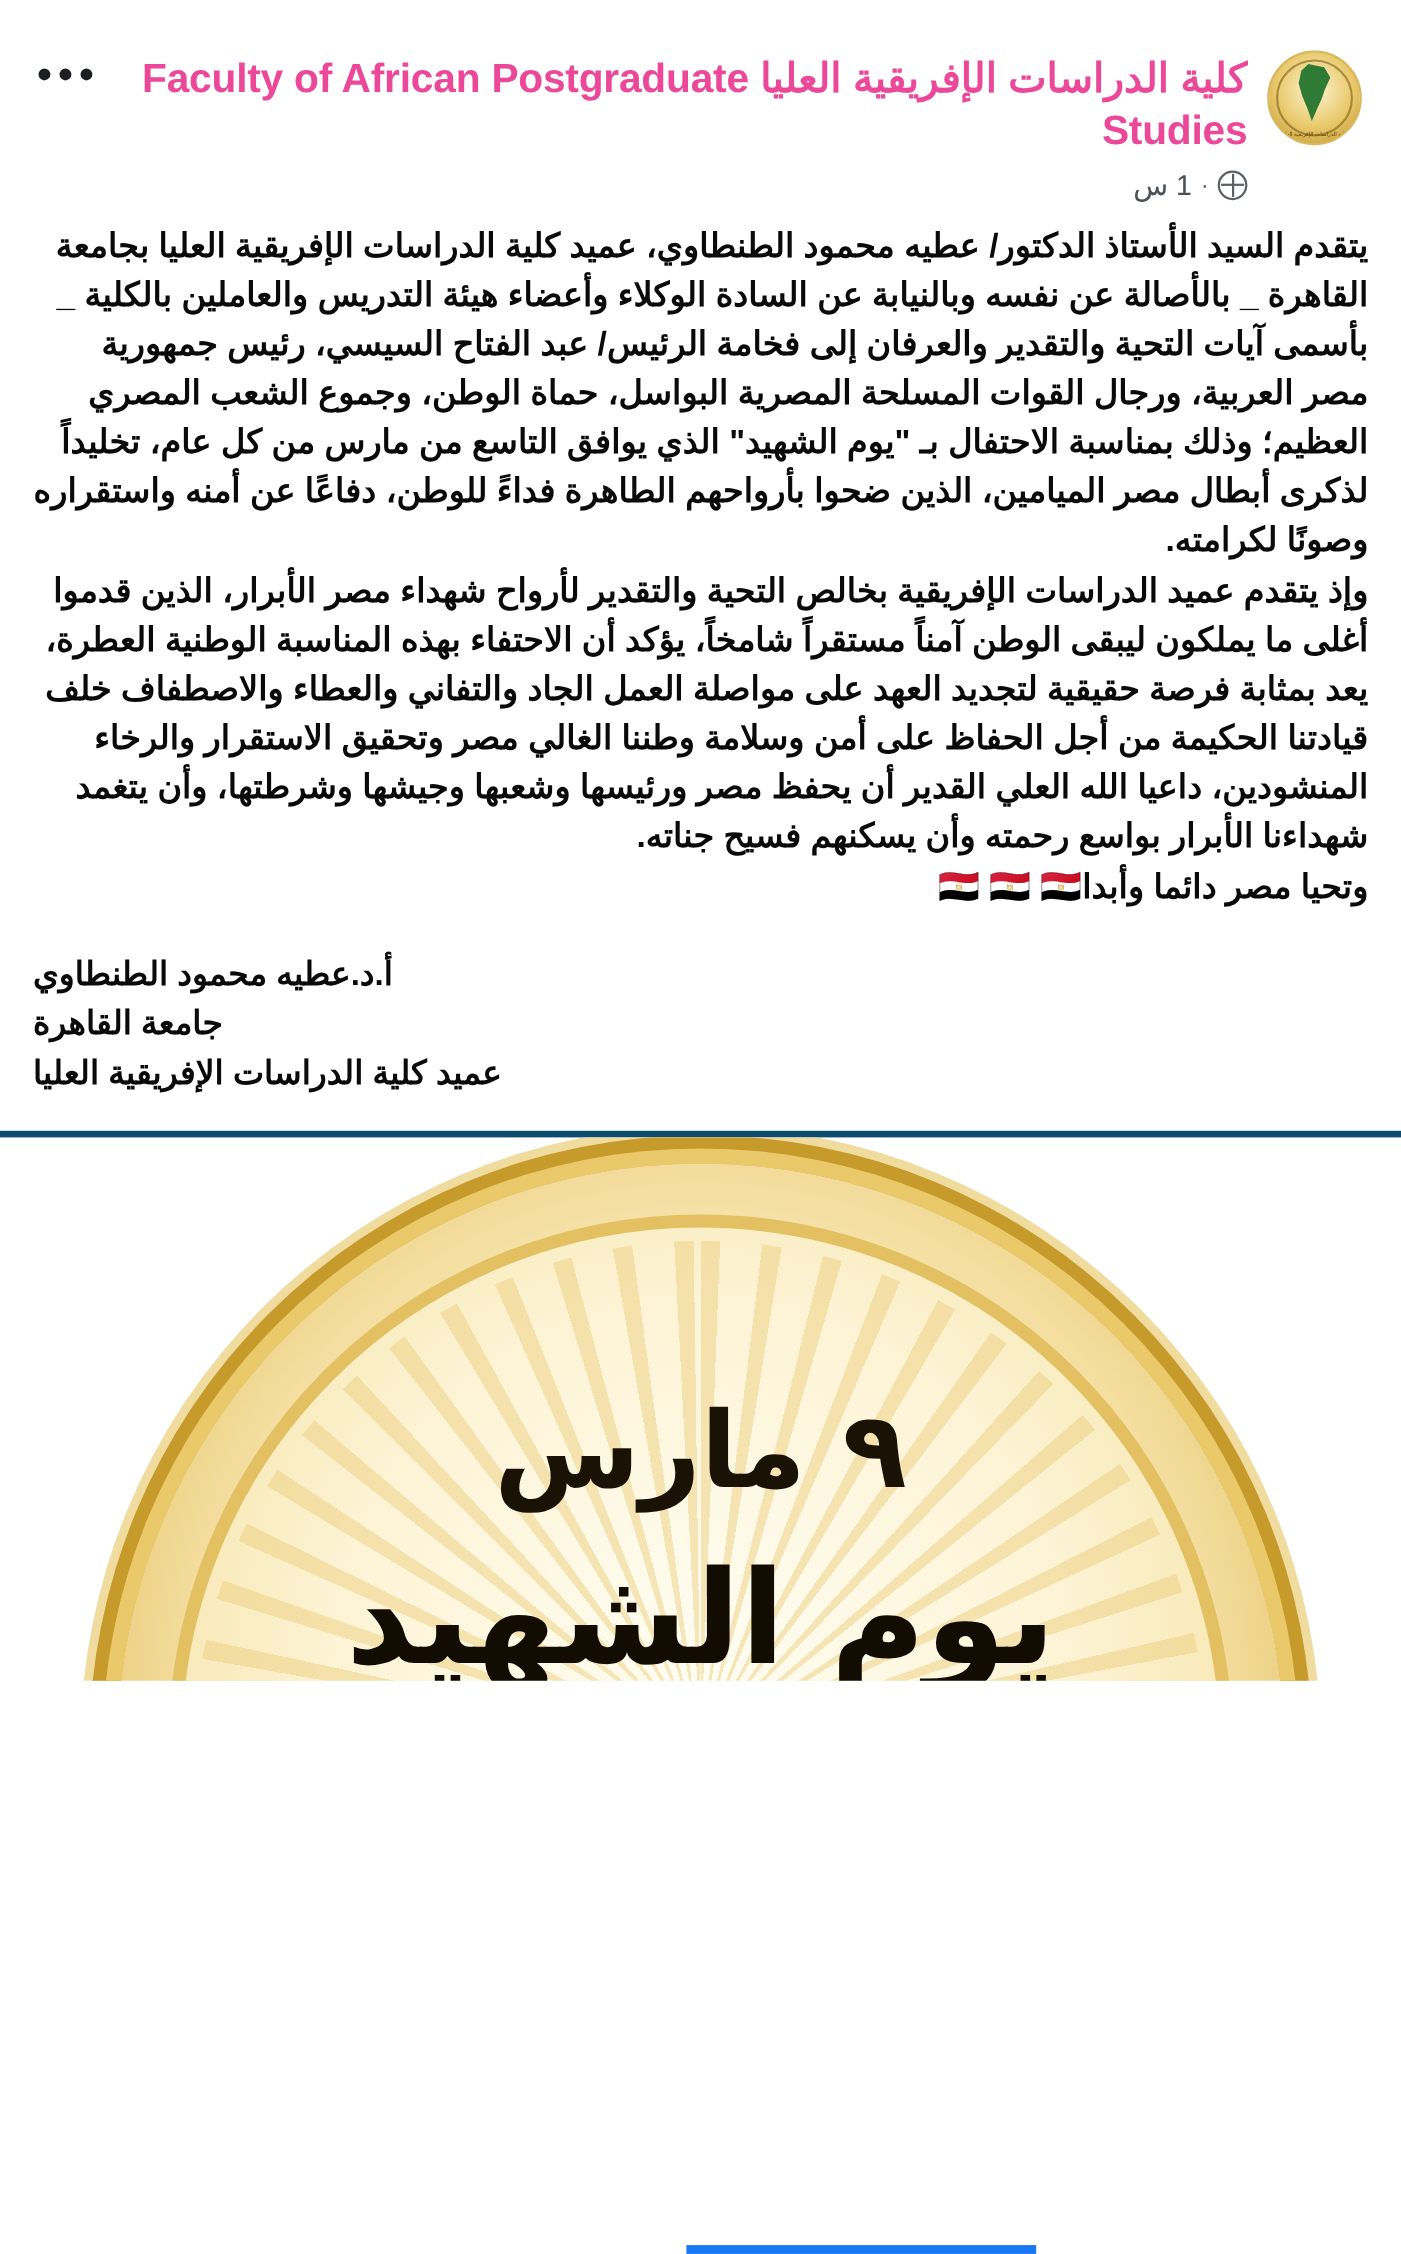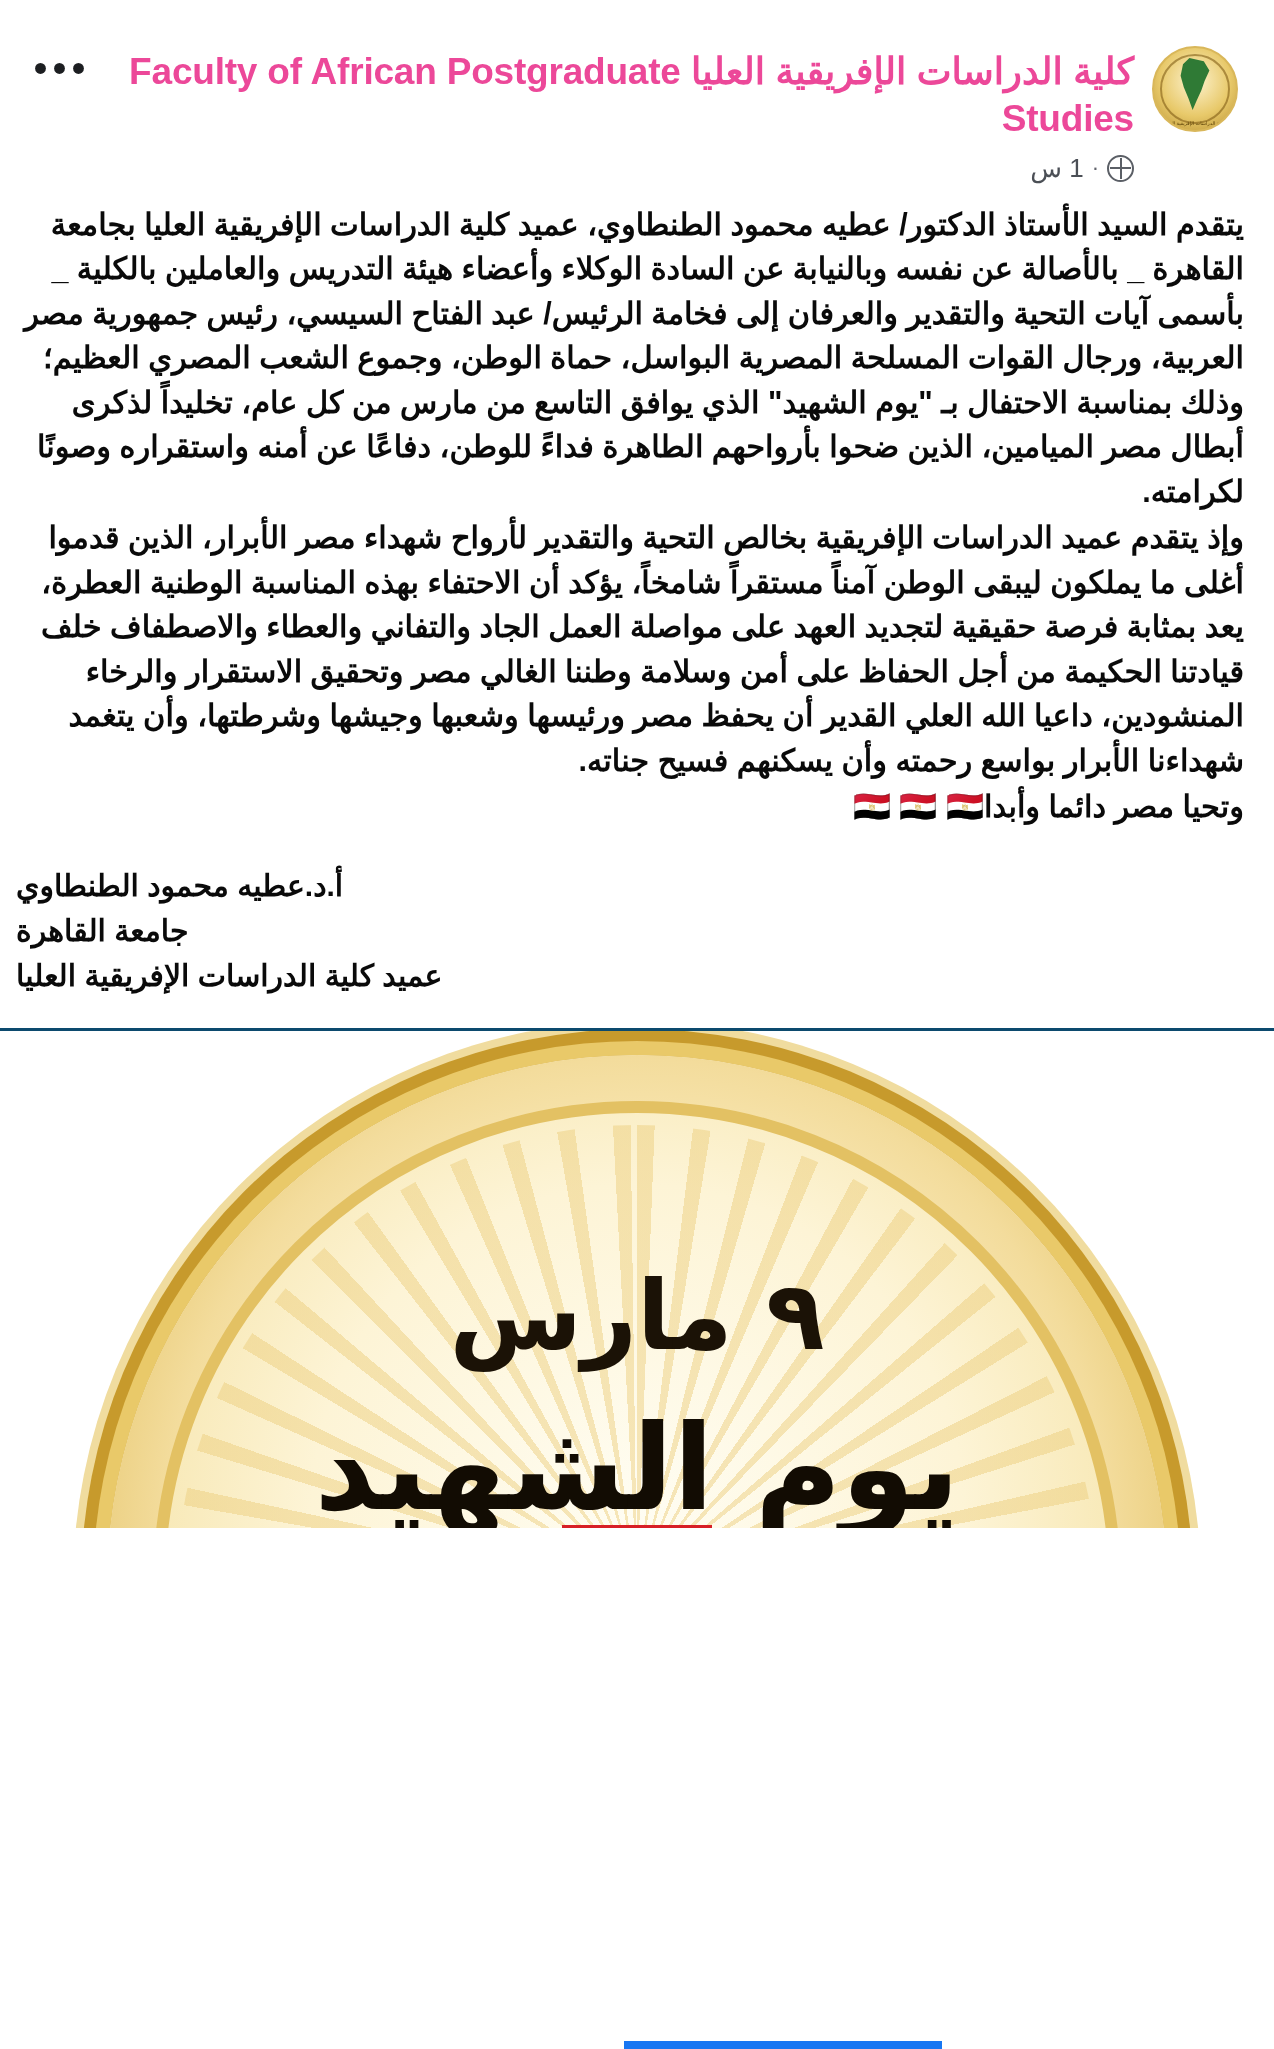--- a/index.html
+++ b/index.html
@@ -121,21 +121,21 @@
     height: 40px;
     color: #1c1e21;
     font-size: 40px;
     line-height: 20px;
     letter-spacing: 5px;
     text-align: center;
     cursor: pointer;
   }
   
   .post-body {
-    padding: 18px 30px 0 16px;
+    padding: 18px 30px 0 30px;
     direction: rtl;
     text-align: right;
   }
   .post-body p {
     margin: 0;
     font-size: 30.5px;
     line-height: 1.46;
     color: #0a0a0a;
     font-weight: bold;
     letter-spacing: -0.1px;
@@ -156,21 +156,21 @@
     color: #0a0a0a;
     font-weight: bold;
   }
   
   .post-image {
     position: relative;
     margin-top: 30px;
     width: 1274px;
     height: 500px;
     background: #ffffff;
-    border-top: 3px solid #0c4a6e;
+    border-top: 6px solid #0c4a6e;
     overflow: hidden;
   }
   .medal {
     position: absolute;
     left: 50%;
     top: 24px;
     transform: translateX(-50%);
     width: 1060px;
     height: 1060px;
     border-radius: 50%;

